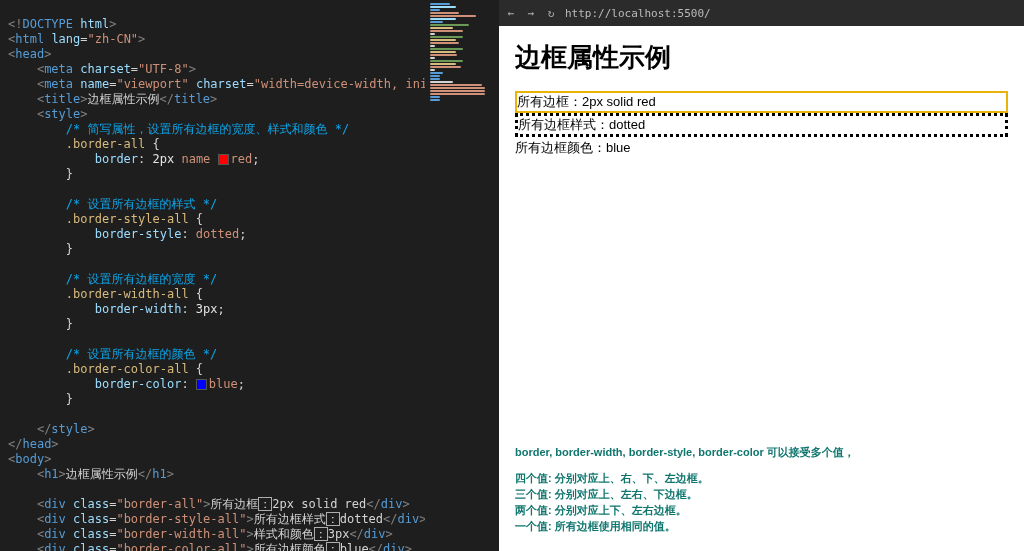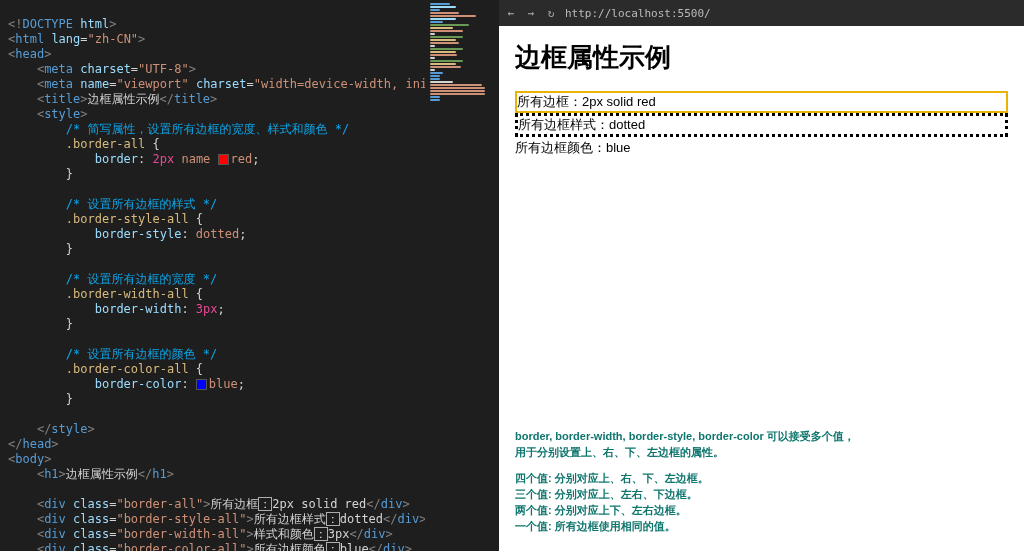--- a/index.html
+++ b/index.html
@@ -26,21 +26,21 @@
   }
   .c-gray{color:#808080;}
   .c-tag{color:#569cd6;}
   .c-attr{color:#9cdcfe;}
   .c-str{color:#ce9178;}
   .c-sel{color:#d7ba7d;}
   .c-com{color:#0ea5e9;}
   .c-txt{color:#d4d4d4;}
   .c-prop{color:#9cdcfe;}
   .c-val{color:#ce9178;}
-  .c-num{color:#ec4899;}
+  .c-num{color:#e5e5e5;}
   .sw-red{display:inline-block;width:9px;height:9px;background:#f00;border:1px solid #555;vertical-align:middle;margin-right:2px;}
   .sw-blue{display:inline-block;width:9px;height:9px;background:#00f;border:1px solid #555;vertical-align:middle;margin-right:2px;}
   .cursor-box{display:inline-block;border:1px solid #aeafad;height:12px;line-height:12px;}
   
   .minimap{
     flex:0 0 65px;
     background:#1e1e1e;
     border-left:1px solid #1e1e1e;
     padding:2px 4px;
     overflow:hidden;
@@ -178,21 +178,20 @@
   </div>
   <div class="page">
     <h1>边框属性示例</h1>
 
     <div class="demo-row demo-border-all">所有边框：2px solid red</div>
     <div class="demo-row demo-border-style-all">所有边框样式：dotted</div>
     <div class="demo-row demo-border-color-all">所有边框颜色：blue</div>
 
     <div class="explain">
       <div>border, border-width, border-style, border-color 可以接受多个值，</div>
-      <div>用于分别设置上、右、下、左边框的属性。</div>
       <div class="gap"></div>
       <div>四个值: 分别对应上、右、下、左边框。</div>
       <div>三个值: 分别对应上、左右、下边框。</div>
       <div>两个值: 分别对应上下、左右边框。</div>
       <div>一个值: 所有边框使用相同的值。</div>
     </div>
   </div>
 </div>
 
 </body></html>

